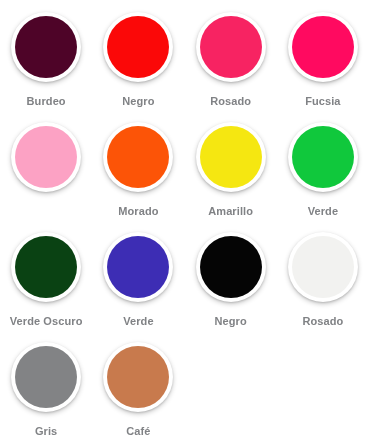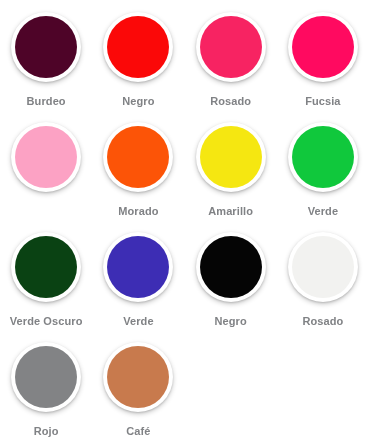--- a/index.html
+++ b/index.html
@@ -138,21 +138,21 @@
     <div class="swatch-cell">
       <div class="swatch-disc-wrap">
         <div class="swatch-disc" style="background: rgb(242, 242, 240);"></div>
       </div>
       <div class="swatch-label">Rosado</div>
     </div>
     <div class="swatch-cell">
       <div class="swatch-disc-wrap">
         <div class="swatch-disc" style="background: rgb(130, 131, 133);"></div>
       </div>
-      <div class="swatch-label">Rojo</div>
+      <div class="swatch-label">Gris</div>
     </div>
     <div class="swatch-cell">
       <div class="swatch-disc-wrap">
         <div class="swatch-disc" style="background: rgb(200, 122, 77);"></div>
       </div>
       <div class="swatch-label">Café</div>
     </div>
   </div>
 
 </body></html>

